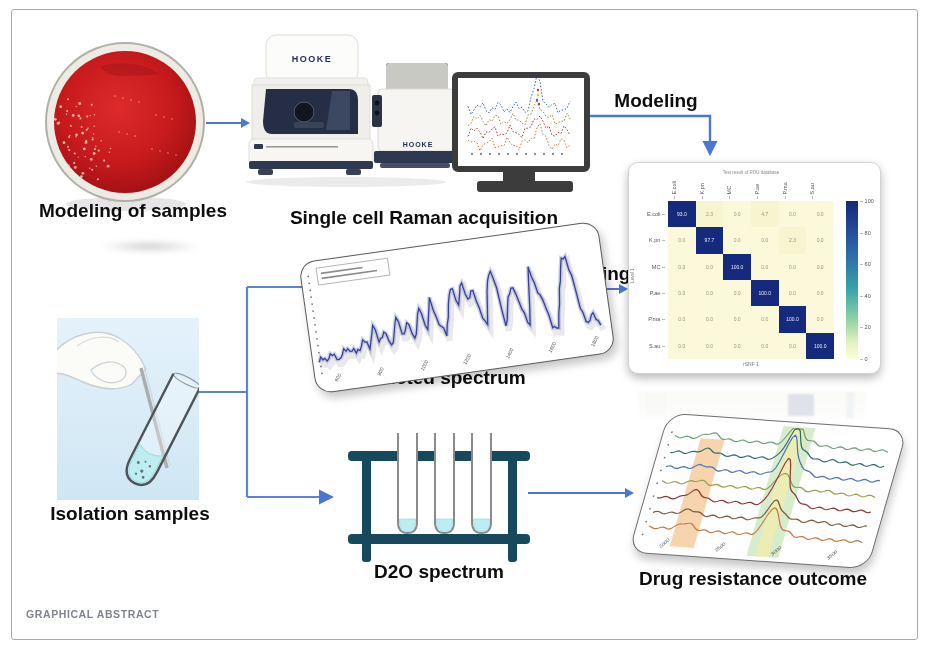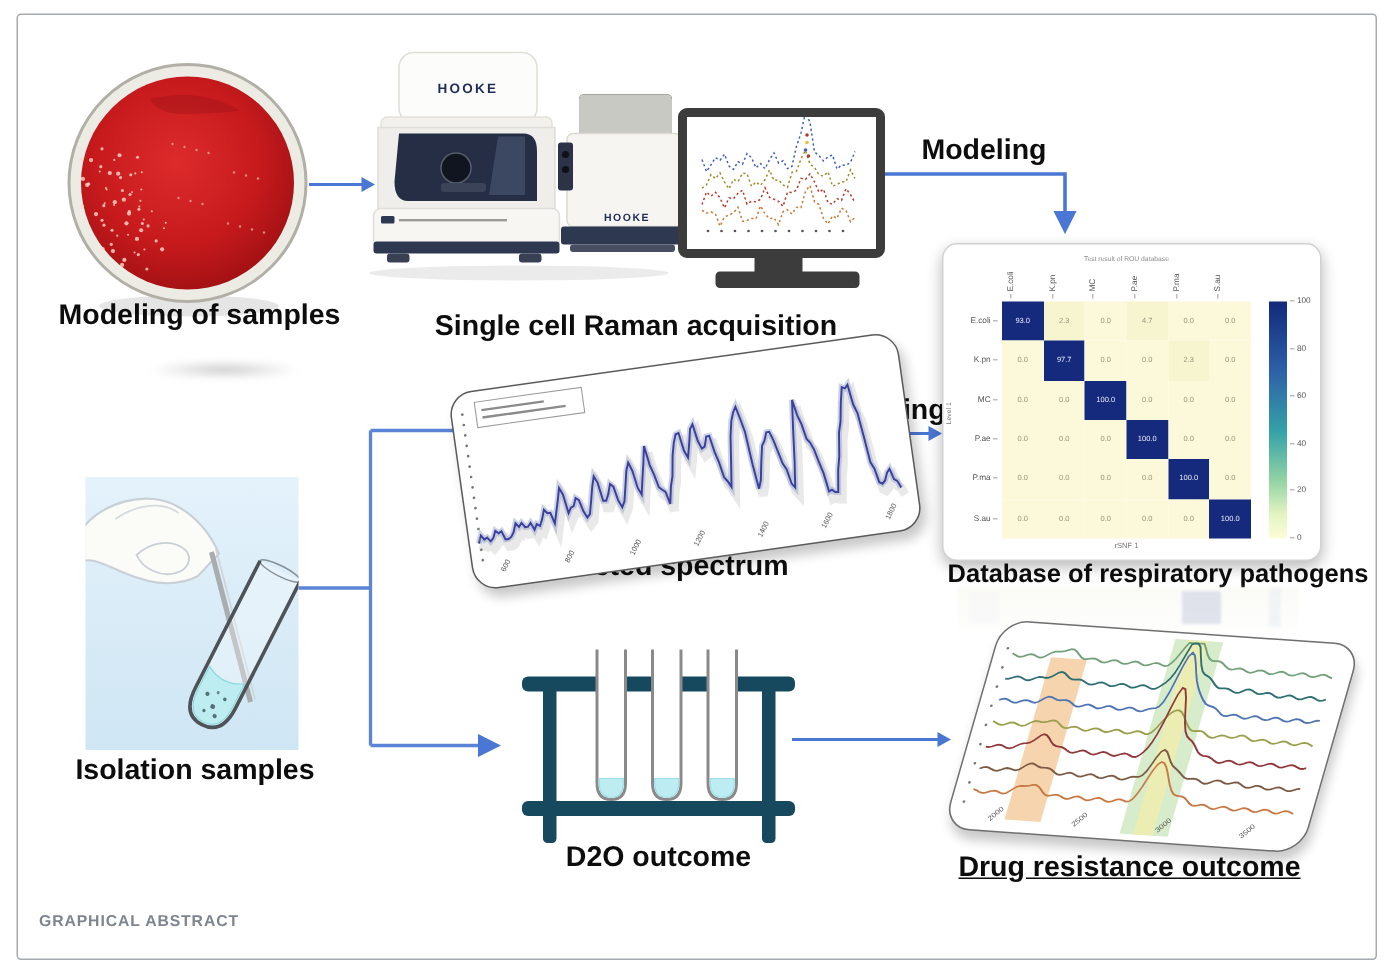--- a/index.html
+++ b/index.html
@@ -273,21 +273,20 @@
       <div class="mx-cbar"></div>
       <div class="mx-ctick" style="top: 35px;">– 100</div>
       <div class="mx-ctick" style="top: 66.6px;">– 80</div>
       <div class="mx-ctick" style="top: 98.2px;">– 60</div>
       <div class="mx-ctick" style="top: 129.8px;">– 40</div>
       <div class="mx-ctick" style="top: 161.4px;">– 20</div>
       <div class="mx-ctick" style="top: 193px;">– 0</div>
       <div class="mx-xlab">rSNF 1</div>
       <div class="mx-ylab">Level 1</div>
     </div>
-  <div class="lbl" style="left:772px;top:373px;font-size:17px;">Database of respiratory pathogens</div>
 
   <div class="sp-card" id="spec-card">
     <svg id="spec-svg" width="300" height="131" viewBox="0 0 300 131">
         <path d="M6,100.6 L8,95.6 L10,98.6 L12,97.5 L14,100.3 L16,98.4 L18,93.8 L20,95.7 L22,94.6 L24,100.4 L26,100.4 L28,99.3 L30,96.2 L32,90.7 L34,93.4 L36,91.0 L38,94.1 L40,94.1 L42,91.8 L44,96.7 L46,93.2 L48,94.7 L50,90.4 L52,84.4 L54,87.0 L56,87.0 L58,94.5 L60,87.0 L62,79.6 L64,71.5 L66,76.2 L68,88.9 L70,85.5 L72,84.8 L74,79.6 L76,81.3 L78,89.1 L80,93.5 L82,91.5 L84,83.0 L86,73.9 L88,66.9 L90,71.6 L92,83.9 L94,84.2 L96,80.0 L98,73.5 L100,75.6 L102,85.2 L104,90.0 L106,86.2 L108,76.6 L110,66.5 L112,61.1 L114,66.8 L116,78.7 L118,83.4 L120,72.8 L122,62.8 L124,51.6 L126,64.7 L128,71.4 L130,80.2 L132,82.2 L134,83.9 L136,92.2 L138,80.9 L140,74.2 L142,60.6 L144,52.1 L146,46.8 L148,46.2 L150,58.5 L152,63.3 L154,54.5 L156,44.6 L158,41.8 L160,53.3 L162,58.7 L164,57.6 L166,51.1 L168,50.9 L170,61.8 L172,69.2 L174,79.7 L176,82.6 L178,86.7 L180,70.5 L182,53.5 L184,43.1 L186,37.6 L188,34.2 L190,42.5 L192,51.7 L194,73.8 L196,90.4 L198,84.9 L200,72.8 L202,62.4 L204,59.3 L206,53.9 L208,53.8 L210,59.9 L212,68.0 L214,76.2 L216,80.1 L218,90.1 L220,93.0 L222,75.9 L224,54.4 L226,34.9 L228,45.6 L230,51.8 L232,62.0 L234,64.7 L236,69.9 L238,78.5 L240,86.0 L242,98.8 L244,97.9 L246,99.7 L248,100.0 L250,85.3 L252,76.4 L254,60.8 L256,53.8 L258,41.1 L260,31.1 L262,32.2 L264,30.0 L266,43.8 L268,49.6 L270,65.9 L272,83.4 L274,87.8 L276,97.3 L278,98.6 L280,96.7 L282,91.7 L284,89.4 L286,96.6 L288,98.1 L290,102.9" fill="none" stroke="#bfbfbf" stroke-width="6" opacity="0.35" transform="translate(2,5)"></path>
         <path d="M6,100.6 L8,95.6 L10,98.6 L12,97.5 L14,100.3 L16,98.4 L18,93.8 L20,95.7 L22,94.6 L24,100.4 L26,100.4 L28,99.3 L30,96.2 L32,90.7 L34,93.4 L36,91.0 L38,94.1 L40,94.1 L42,91.8 L44,96.7 L46,93.2 L48,94.7 L50,90.4 L52,84.4 L54,87.0 L56,87.0 L58,94.5 L60,87.0 L62,79.6 L64,71.5 L66,76.2 L68,88.9 L70,85.5 L72,84.8 L74,79.6 L76,81.3 L78,89.1 L80,93.5 L82,91.5 L84,83.0 L86,73.9 L88,66.9 L90,71.6 L92,83.9 L94,84.2 L96,80.0 L98,73.5 L100,75.6 L102,85.2 L104,90.0 L106,86.2 L108,76.6 L110,66.5 L112,61.1 L114,66.8 L116,78.7 L118,83.4 L120,72.8 L122,62.8 L124,51.6 L126,64.7 L128,71.4 L130,80.2 L132,82.2 L134,83.9 L136,92.2 L138,80.9 L140,74.2 L142,60.6 L144,52.1 L146,46.8 L148,46.2 L150,58.5 L152,63.3 L154,54.5 L156,44.6 L158,41.8 L160,53.3 L162,58.7 L164,57.6 L166,51.1 L168,50.9 L170,61.8 L172,69.2 L174,79.7 L176,82.6 L178,86.7 L180,70.5 L182,53.5 L184,43.1 L186,37.6 L188,34.2 L190,42.5 L192,51.7 L194,73.8 L196,90.4 L198,84.9 L200,72.8 L202,62.4 L204,59.3 L206,53.9 L208,53.8 L210,59.9 L212,68.0 L214,76.2 L216,80.1 L218,90.1 L220,93.0 L222,75.9 L224,54.4 L226,34.9 L228,45.6 L230,51.8 L232,62.0 L234,64.7 L236,69.9 L238,78.5 L240,86.0 L242,98.8 L244,97.9 L246,99.7 L248,100.0 L250,85.3 L252,76.4 L254,60.8 L256,53.8 L258,41.1 L260,31.1 L262,32.2 L264,30.0 L266,43.8 L268,49.6 L270,65.9 L272,83.4 L274,87.8 L276,97.3 L278,98.6 L280,96.7 L282,91.7 L284,89.4 L286,96.6 L288,98.1 L290,102.9" fill="none" stroke="#9aa8cc" stroke-width="4" opacity="0.5"></path>
         <path d="M6,100.6 L8,95.6 L10,98.6 L12,97.5 L14,100.3 L16,98.4 L18,93.8 L20,95.7 L22,94.6 L24,100.4 L26,100.4 L28,99.3 L30,96.2 L32,90.7 L34,93.4 L36,91.0 L38,94.1 L40,94.1 L42,91.8 L44,96.7 L46,93.2 L48,94.7 L50,90.4 L52,84.4 L54,87.0 L56,87.0 L58,94.5 L60,87.0 L62,79.6 L64,71.5 L66,76.2 L68,88.9 L70,85.5 L72,84.8 L74,79.6 L76,81.3 L78,89.1 L80,93.5 L82,91.5 L84,83.0 L86,73.9 L88,66.9 L90,71.6 L92,83.9 L94,84.2 L96,80.0 L98,73.5 L100,75.6 L102,85.2 L104,90.0 L106,86.2 L108,76.6 L110,66.5 L112,61.1 L114,66.8 L116,78.7 L118,83.4 L120,72.8 L122,62.8 L124,51.6 L126,64.7 L128,71.4 L130,80.2 L132,82.2 L134,83.9 L136,92.2 L138,80.9 L140,74.2 L142,60.6 L144,52.1 L146,46.8 L148,46.2 L150,58.5 L152,63.3 L154,54.5 L156,44.6 L158,41.8 L160,53.3 L162,58.7 L164,57.6 L166,51.1 L168,50.9 L170,61.8 L172,69.2 L174,79.7 L176,82.6 L178,86.7 L180,70.5 L182,53.5 L184,43.1 L186,37.6 L188,34.2 L190,42.5 L192,51.7 L194,73.8 L196,90.4 L198,84.9 L200,72.8 L202,62.4 L204,59.3 L206,53.9 L208,53.8 L210,59.9 L212,68.0 L214,76.2 L216,80.1 L218,90.1 L220,93.0 L222,75.9 L224,54.4 L226,34.9 L228,45.6 L230,51.8 L232,62.0 L234,64.7 L236,69.9 L238,78.5 L240,86.0 L242,98.8 L244,97.9 L246,99.7 L248,100.0 L250,85.3 L252,76.4 L254,60.8 L256,53.8 L258,41.1 L260,31.1 L262,32.2 L264,30.0 L266,43.8 L268,49.6 L270,65.9 L272,83.4 L274,87.8 L276,97.3 L278,98.6 L280,96.7 L282,91.7 L284,89.4 L286,96.6 L288,98.1 L290,102.9" fill="none" stroke="#3a3f9e" stroke-width="1.3"></path>
         <circle cx="7" cy="14" r="0.9" fill="#777"></circle>
         <circle cx="7" cy="21" r="0.9" fill="#777"></circle>
         <circle cx="7" cy="28" r="0.9" fill="#777"></circle>
         <circle cx="7" cy="35" r="0.9" fill="#777"></circle>
@@ -360,21 +359,21 @@
     <rect x="8" y="110" width="182" height="10" rx="4" fill="#17495e"></rect>
     <g id="tubes">
         <path d="M58,9 L58,98 Q58,109 67.5,109 Q77,109 77,98 L77,9" fill="#ffffff" stroke="#8a8a8a" stroke-width="2"></path>
         <path d="M59.5,95 L59.5,98 Q59.5,107.5 67.5,107.5 Q75.5,107.5 75.5,98 L75.5,95 Z" fill="#bdedf2" stroke="#9adfe8" stroke-width="0.8"></path>
         <path d="M95,9 L95,98 Q95,109 104.5,109 Q114,109 114,98 L114,9" fill="#ffffff" stroke="#8a8a8a" stroke-width="2"></path>
         <path d="M96.5,95 L96.5,98 Q96.5,107.5 104.5,107.5 Q112.5,107.5 112.5,98 L112.5,95 Z" fill="#bdedf2" stroke="#9adfe8" stroke-width="0.8"></path>
         <path d="M132,9 L132,98 Q132,109 141.5,109 Q151,109 151,98 L151,9" fill="#ffffff" stroke="#8a8a8a" stroke-width="2"></path>
         <path d="M133.5,95 L133.5,98 Q133.5,107.5 141.5,107.5 Q149.5,107.5 149.5,98 L149.5,95 Z" fill="#bdedf2" stroke="#9adfe8" stroke-width="0.8"></path>
       </g>
   </svg>
-  <div class="lbl" style="left:439px;top:561px;">D2O outcome</div>
+  <div class="lbl" style="left:439px;top:561px;">D2O spectrum</div>
 
   <div class="harrow" style="left:528px;top:492px;width:98px;"></div>
 
   <div class="ghost">
     <div class="g-gray"></div>
       <div class="g-navy"></div>
       <div class="g-bar"></div>
   </div>
 
   <div class="wf-card" id="wf-card">
@@ -397,16 +396,16 @@
         <circle cx="8" cy="83" r="0.9" fill="#777"></circle>
         <circle cx="8" cy="96" r="0.9" fill="#777"></circle>
         <circle cx="8" cy="109" r="0.9" fill="#777"></circle>
         <circle cx="8" cy="122" r="0.9" fill="#777"></circle>
       </svg>
   <div class="wf-tick" style="left: 26px; top: 126px;">2000</div>
       <div class="wf-tick" style="left: 82px; top: 126px;">2500</div>
       <div class="wf-tick" style="left: 138px; top: 126px;">3000</div>
       <div class="wf-tick" style="left: 194px; top: 126px;">3500</div>
     </div>
-  <div class="lbl" style="left:753px;top:568px;text-decoration:underline;">Drug resistance outcome</div>
+  <div class="lbl" style="left:753px;top:568px;">Drug resistance outcome</div>
 
   <div class="caption">GRAPHICAL ABSTRACT</div>
 </div>
 
 </body></html>

